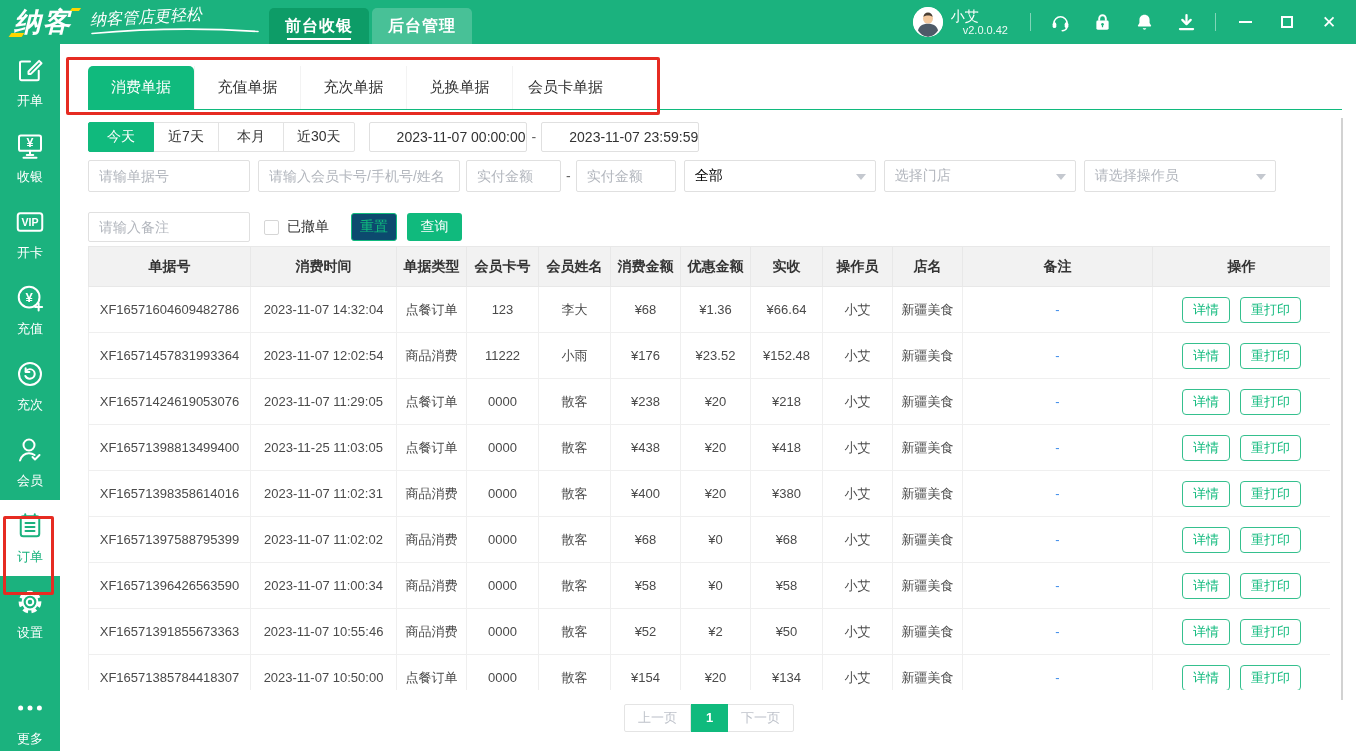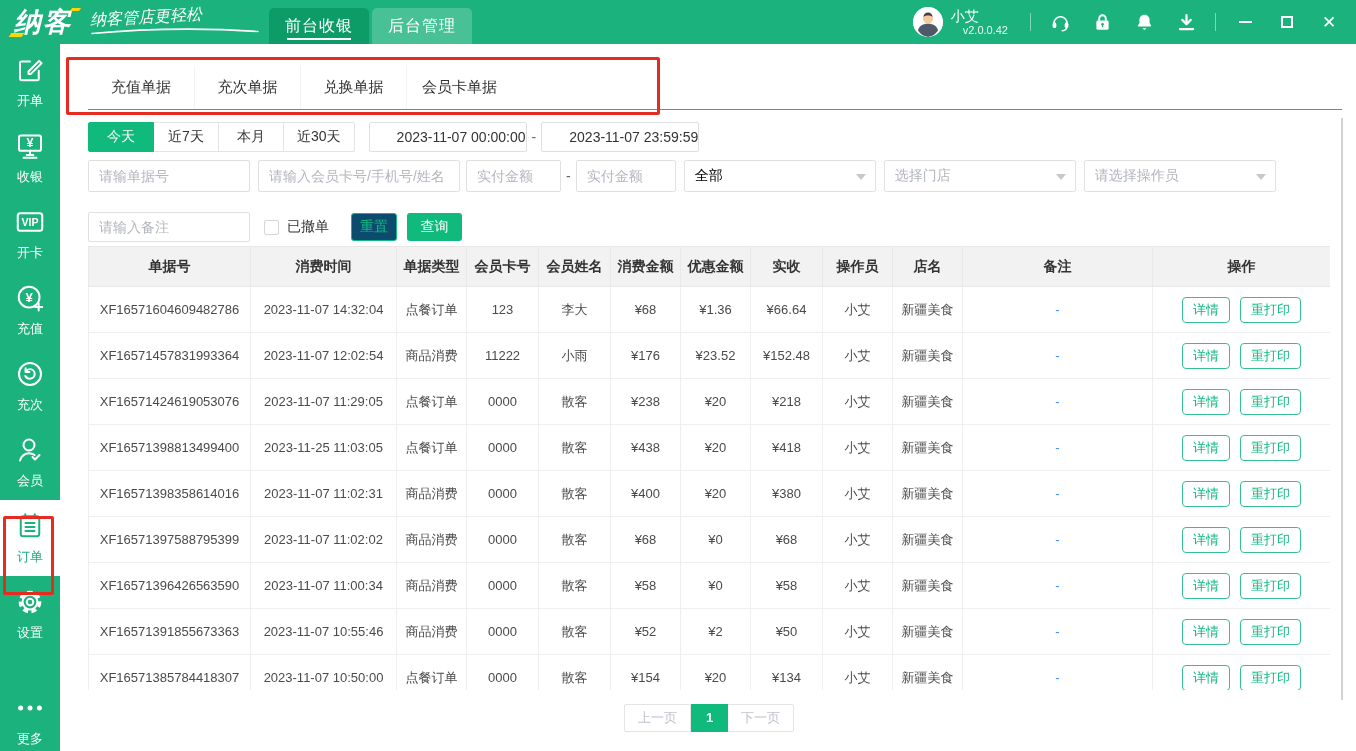--- a/index.html
+++ b/index.html
@@ -15,21 +15,21 @@
                   background:#ffd600; transform:skew(-35deg); }
   .logo::after { content:""; position:absolute; right:-8px; top:8px; width:9px; height:3px;
                  background:#ffd600; transform:skew(-35deg); }
   .tagline-wrap { margin-left:18px; width:165px; color:#fff; position:relative; top:-2px; }
   .tagline { font-size:16px; font-style:italic; transform:rotate(-3deg); white-space:nowrap; }
   .tagline-swoosh { display:block; margin-top:1px; }
 
   .top-tabs { display:flex; align-self:flex-end; height:36px; margin-left:14px; }
   .top-tab { min-width:97px; padding:12px 16px; margin-right:3px; height:36px;
              display:flex; align-items:center; justify-content:center; position:relative;
-             color:#fff; font-size:16px; font-weight:normal; letter-spacing:1px;
+             color:#fff; font-size:16px; font-weight:bold; letter-spacing:1px;
              background:rgba(255,255,255,.20); border-radius:5px 5px 0 0; cursor:pointer; }
   .top-tab.active { background:var(--brand-dark,#0d9c67); }
   .top-tab.active::after { content:""; position:absolute; bottom:4px; left:50%; transform:translateX(-50%);
                            width:64px; height:2px; background:#fff; }
 
   .topbar-right { margin-left:auto; display:flex; align-items:center; padding-right:6px; }
   .user { display:flex; align-items:center; margin-right:14px; cursor:pointer; }
   .avatar { width:30px; height:30px; border-radius:50%; overflow:hidden; background:#fff; flex:none; }
   .user-text { margin-left:8px; color:#fff; }
   .user-name { font-size:14px; line-height:16px; }
@@ -271,20 +271,21 @@
           <circle cx="12" cy="12" r="2" fill="currentColor" stroke="none"></circle>
           <circle cx="19.5" cy="12" r="2" fill="currentColor" stroke="none"></circle>
         </svg></span>
       <span class="side-label">更多</span>
     </div>
   </aside>
 
 <main class="content">
 
   <div class="doc-tabs" id="docTabs">
+      <div class="doc-tab active">消费单据</div>
       <div class="doc-tab">充值单据</div>
       <div class="doc-tab">充次单据</div>
       <div class="doc-tab">兑换单据</div>
       <div class="doc-tab">会员卡单据</div>
     </div>
 
   <div class="filter-row1">
     <div style="display:flex" id="presets">
         <div class="preset active">今天</div>
         <div class="preset">近7天</div>

